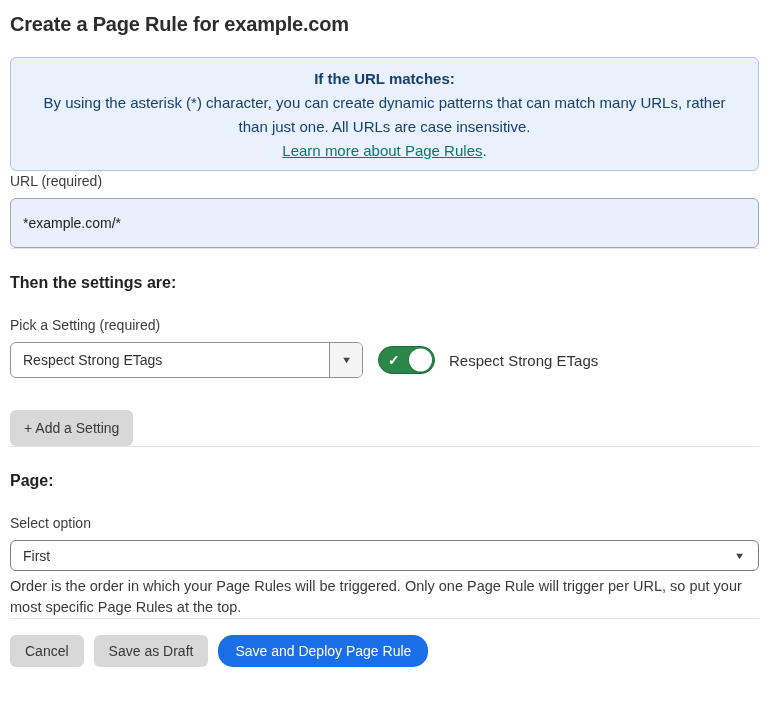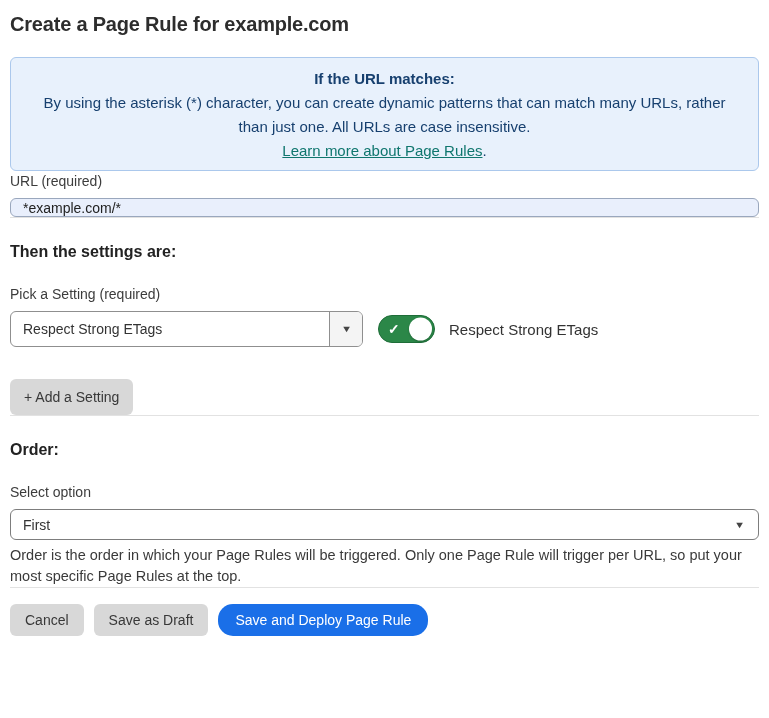--- a/index.html
+++ b/index.html
@@ -35,21 +35,21 @@
 
   
   .field-label {
     display: block;
     font-size: 14px; line-height: 17px;
     color: #3c3c3c;
     margin: 0 0 8px 0;
   }
   .url-input {
     display: block; width: 100%;
-    height: 19px;
+    height: 50px;
     background: #e9effc;
     border: 1px solid #9aa7bd;
     border-radius: 6px;
     padding: 0 12px;
     font-size: 14px; color: #222;
     font-family: "Liberation Sans", sans-serif;
     outline: none;
   }
 
   hr.divider {
@@ -181,21 +181,21 @@
       <span class="toggle-check">✓</span>
       <span class="toggle-knob"></span>
     </div>
     <span class="toggle-label">Respect Strong ETags</span>
   </div>
 
   <button class="btn gray add-setting-btn">+ Add a Setting</button>
 
   <hr class="divider divider-2">
 
-  <h2 class="section-heading">Order:</h2>
+  <h2 class="section-heading">Page:</h2>
 
   <label class="field-label sub-label">Select option</label>
 
   <div class="select-box full">
     <span class="select-value">First</span>
     <span class="plain-caret">
       <span class="caret">▼</span>
     </span>
   </div>
 

